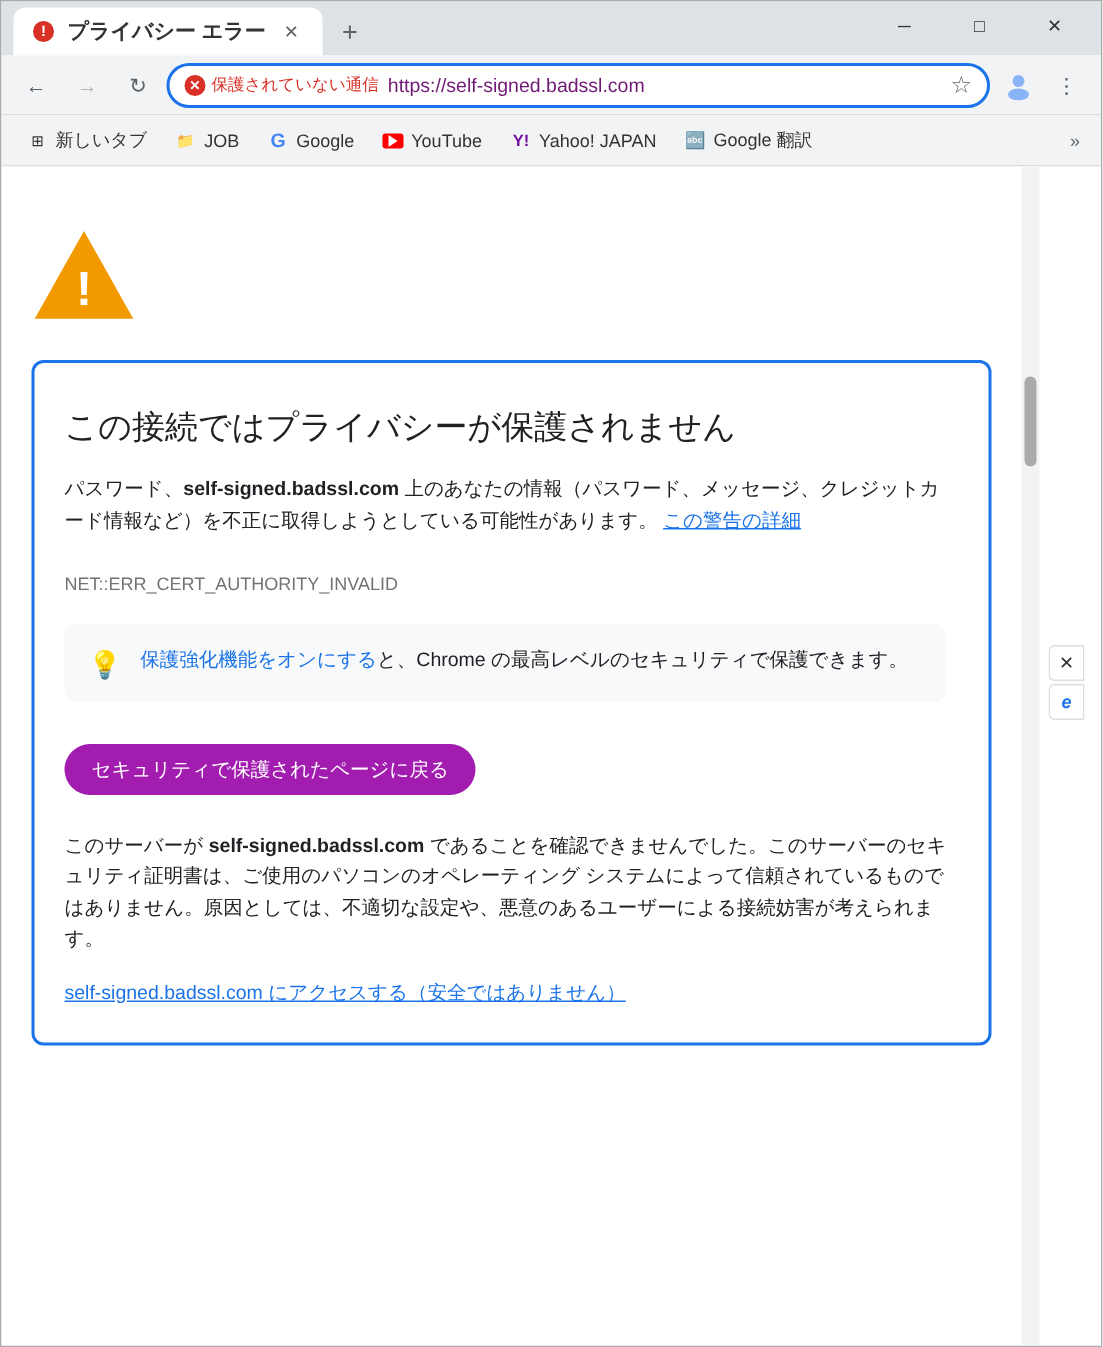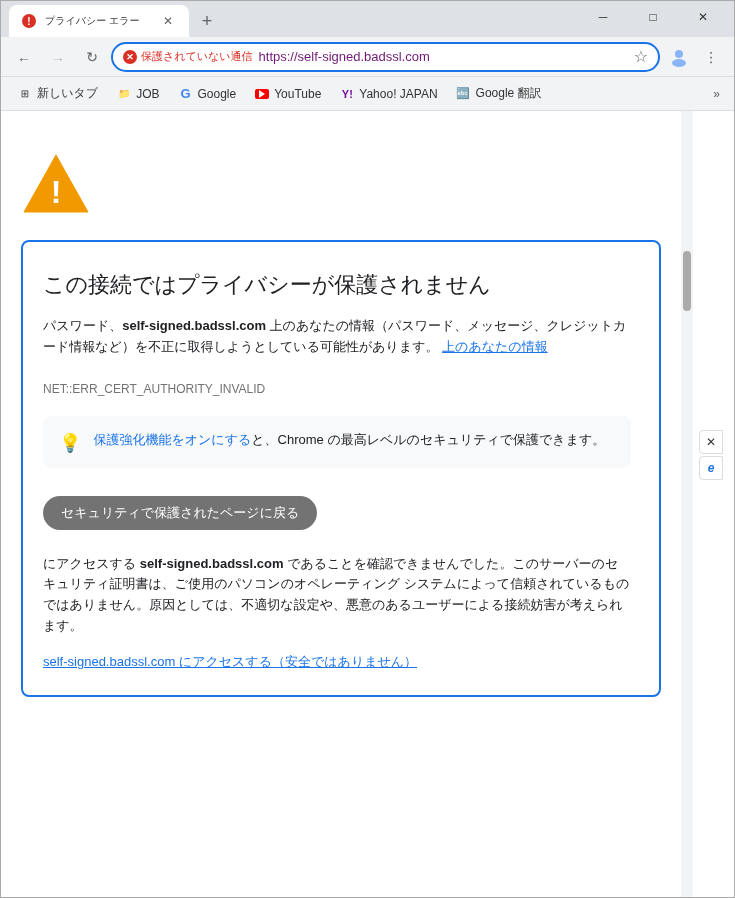--- a/index.html
+++ b/index.html
@@ -57,26 +57,27 @@
       background: #d93025;
       border-radius: 50%;
       display: flex;
       align-items: center;
       justify-content: center;
       color: white;
       font-size: 10px;
       font-weight: bold;
     }
     .tab-title {
-      font-size: 10px;
+      font-size: 14px;
       color: #333;
       flex: 1;
       white-space: nowrap;
       overflow: hidden;
       text-overflow: ellipsis;
+      font-weight: bold;
     }
     .tab-close {
       width: 18px;
       height: 18px;
       border-radius: 50%;
       display: flex;
       align-items: center;
       justify-content: center;
       color: #5f6368;
       font-size: 12px;
@@ -329,21 +330,21 @@
       border-radius: 20px;
       background: #fff;
       color: #333;
       font-size: 13px;
       cursor: pointer;
     }
     .btn-back-safe {
       padding: 8px 18px;
       border: none;
       border-radius: 20px;
-      background: #737373;
+      background: #a21caf;
       color: #fff;
       font-size: 13px;
       cursor: pointer;
     }
 
     
     .details-section {
       font-size: 13px;
       color: #202124;
       line-height: 1.6;
@@ -510,38 +511,38 @@
           <polygon points="35,8 63,58 7,58" fill="#f29900"></polygon>
           <text x="35" y="52" text-anchor="middle" font-size="32" font-weight="bold" fill="white">!</text>
         </svg>
       </div>
 
       <div class="error-card">
         <h1 class="error-title">この接続ではプライバシーが保護されません</h1>
 
         <p class="error-description">
           <span>パスワード、</span><strong>self-signed.badssl.com</strong><span> 上のあなたの情報（パスワード、メッセージ、クレジットカード情報など）を不正に取得しようとしている可能性があります。</span>
-          <a>上のあなたの情報</a>
+          <a>この警告の詳細</a>
         </p>
 
         <div class="error-code">NET::ERR_CERT_AUTHORITY_INVALID</div>
 
         <div class="enhance-box">
           <span class="enhance-icon">💡</span>
           <div class="enhance-text">
             <a>保護強化機能をオンにする</a><span>と、Chrome の最高レベルのセキュリティで保護できます。</span>
           </div>
         </div>
 
         <div class="action-buttons">
           <button class="btn-back-safe">セキュリティで保護されたページに戻る</button>
         </div>
 
         <div class="details-section">
-          <span>にアクセスする </span><strong>self-signed.badssl.com</strong><span> であることを確認できませんでした。このサーバーのセキュリティ証明書は、ご使用のパソコンのオペレーティング システムによって信頼されているものではありません。原因としては、不適切な設定や、悪意のあるユーザーによる接続妨害が考えられます。</span>
+          <span>このサーバーが </span><strong>self-signed.badssl.com</strong><span> であることを確認できませんでした。このサーバーのセキュリティ証明書は、ご使用のパソコンのオペレーティング システムによって信頼されているものではありません。原因としては、不適切な設定や、悪意のあるユーザーによる接続妨害が考えられます。</span>
         </div>
 
         <a class="unsafe-link">self-signed.badssl.com にアクセスする（安全ではありません）</a>
       </div>
     </div>
 
     <div class="scrollbar">
       <div class="scrollbar-thumb"></div>
     </div>
   </div>

